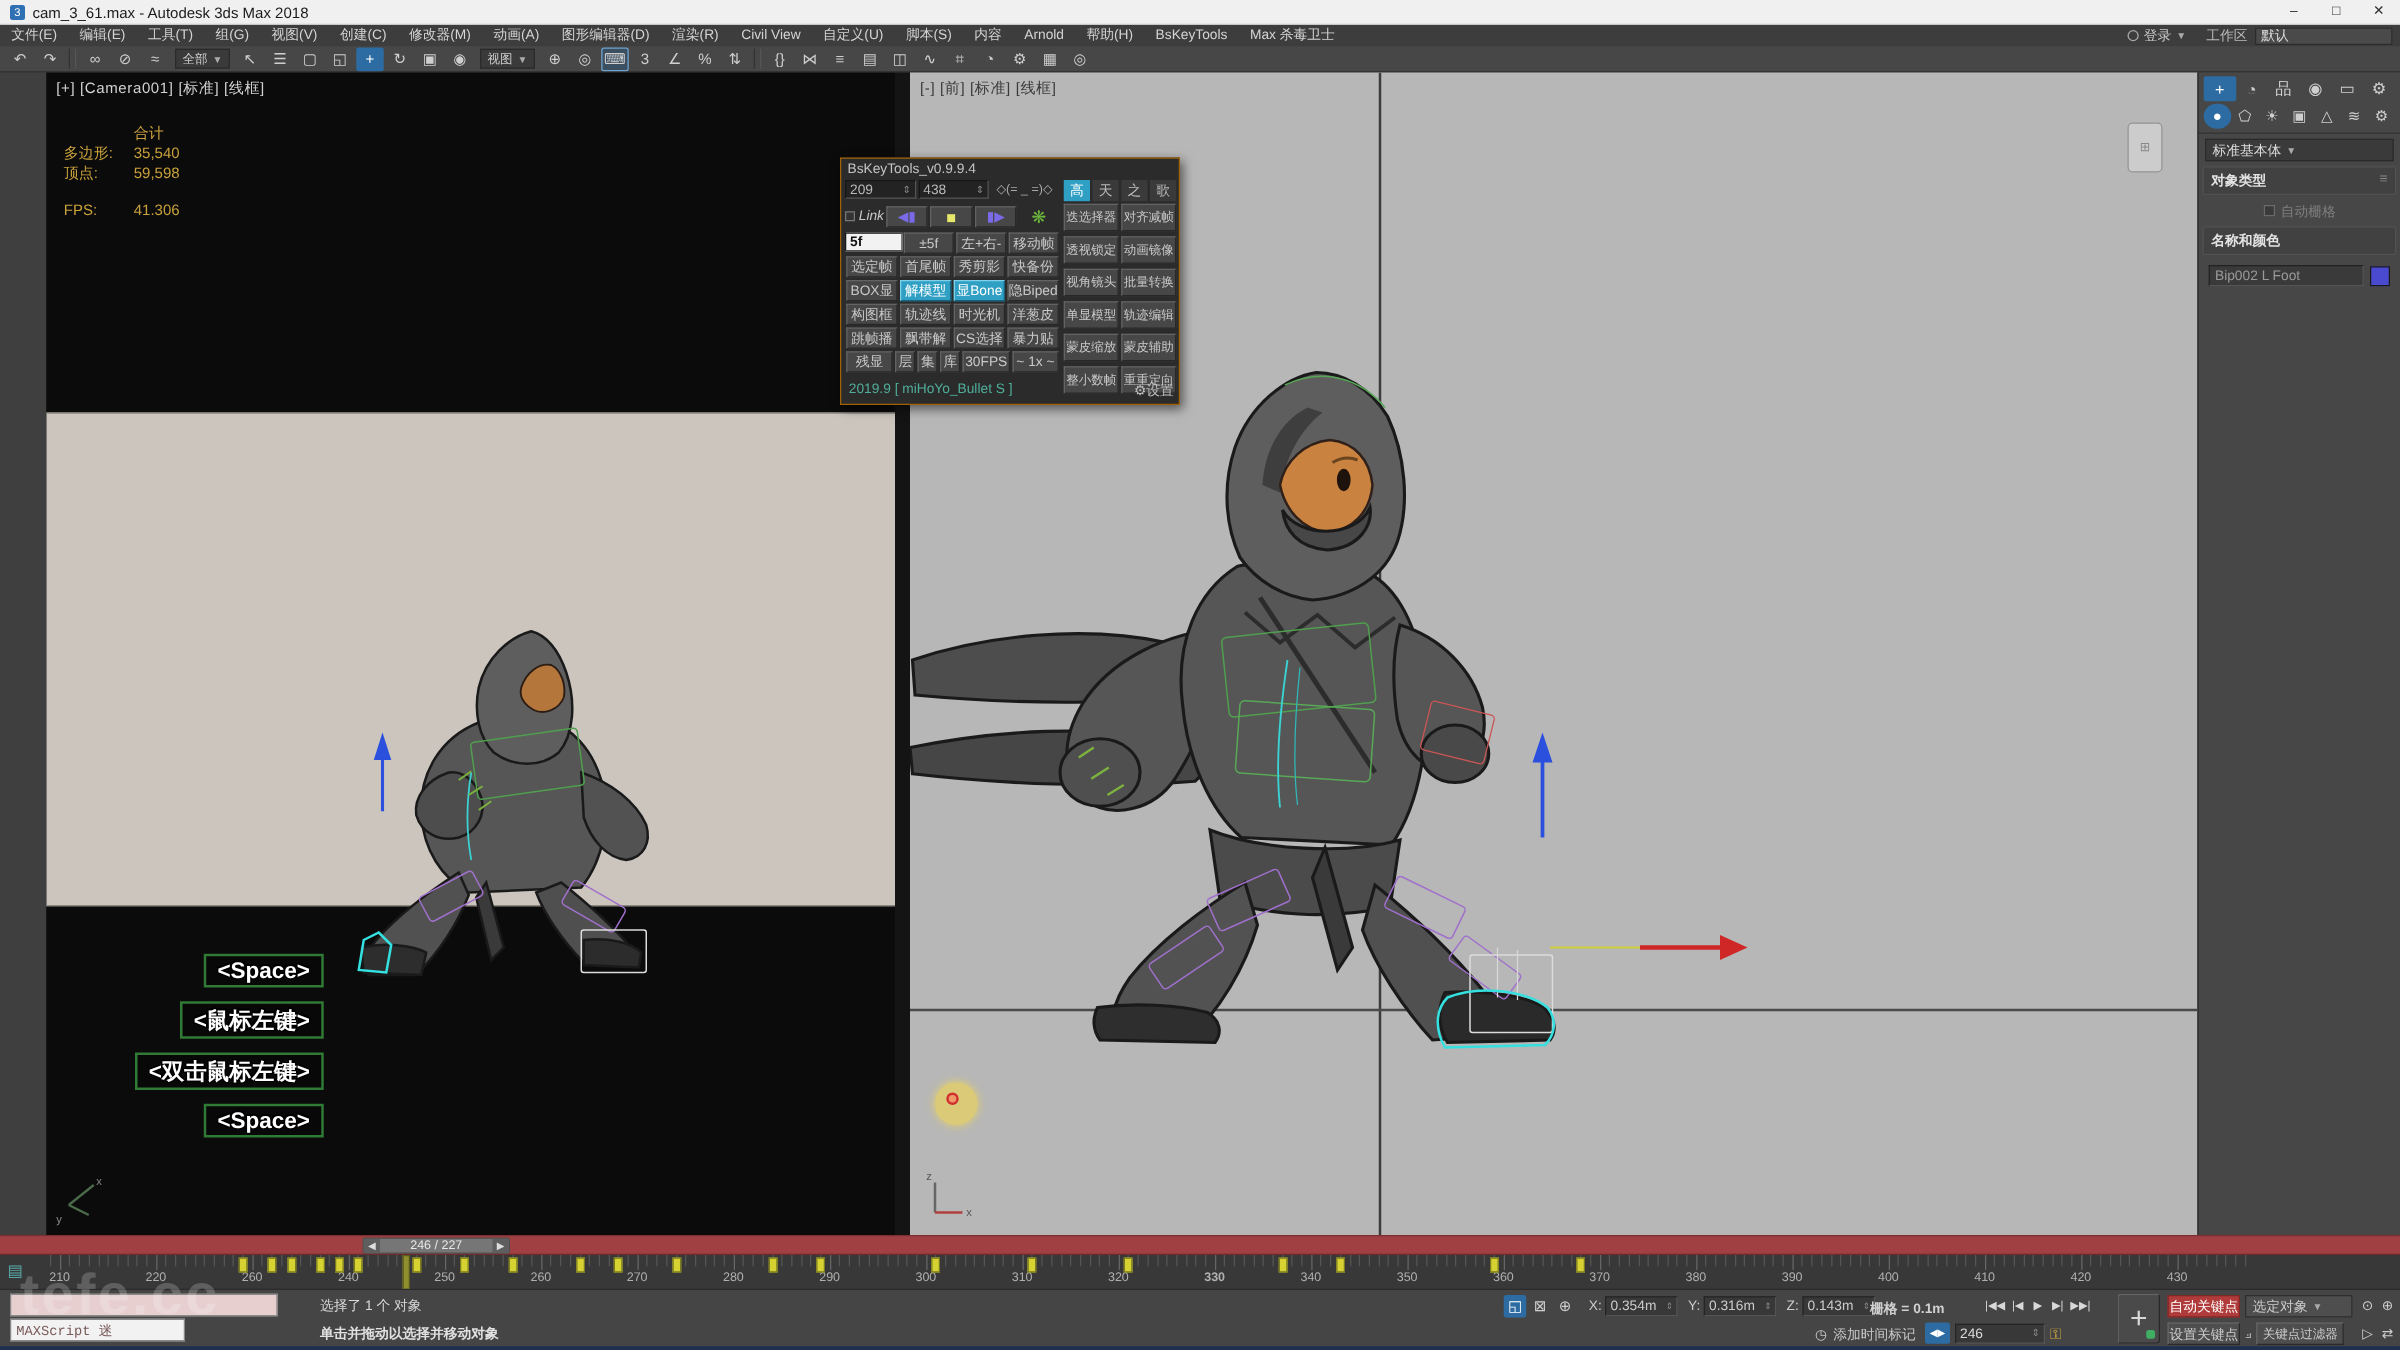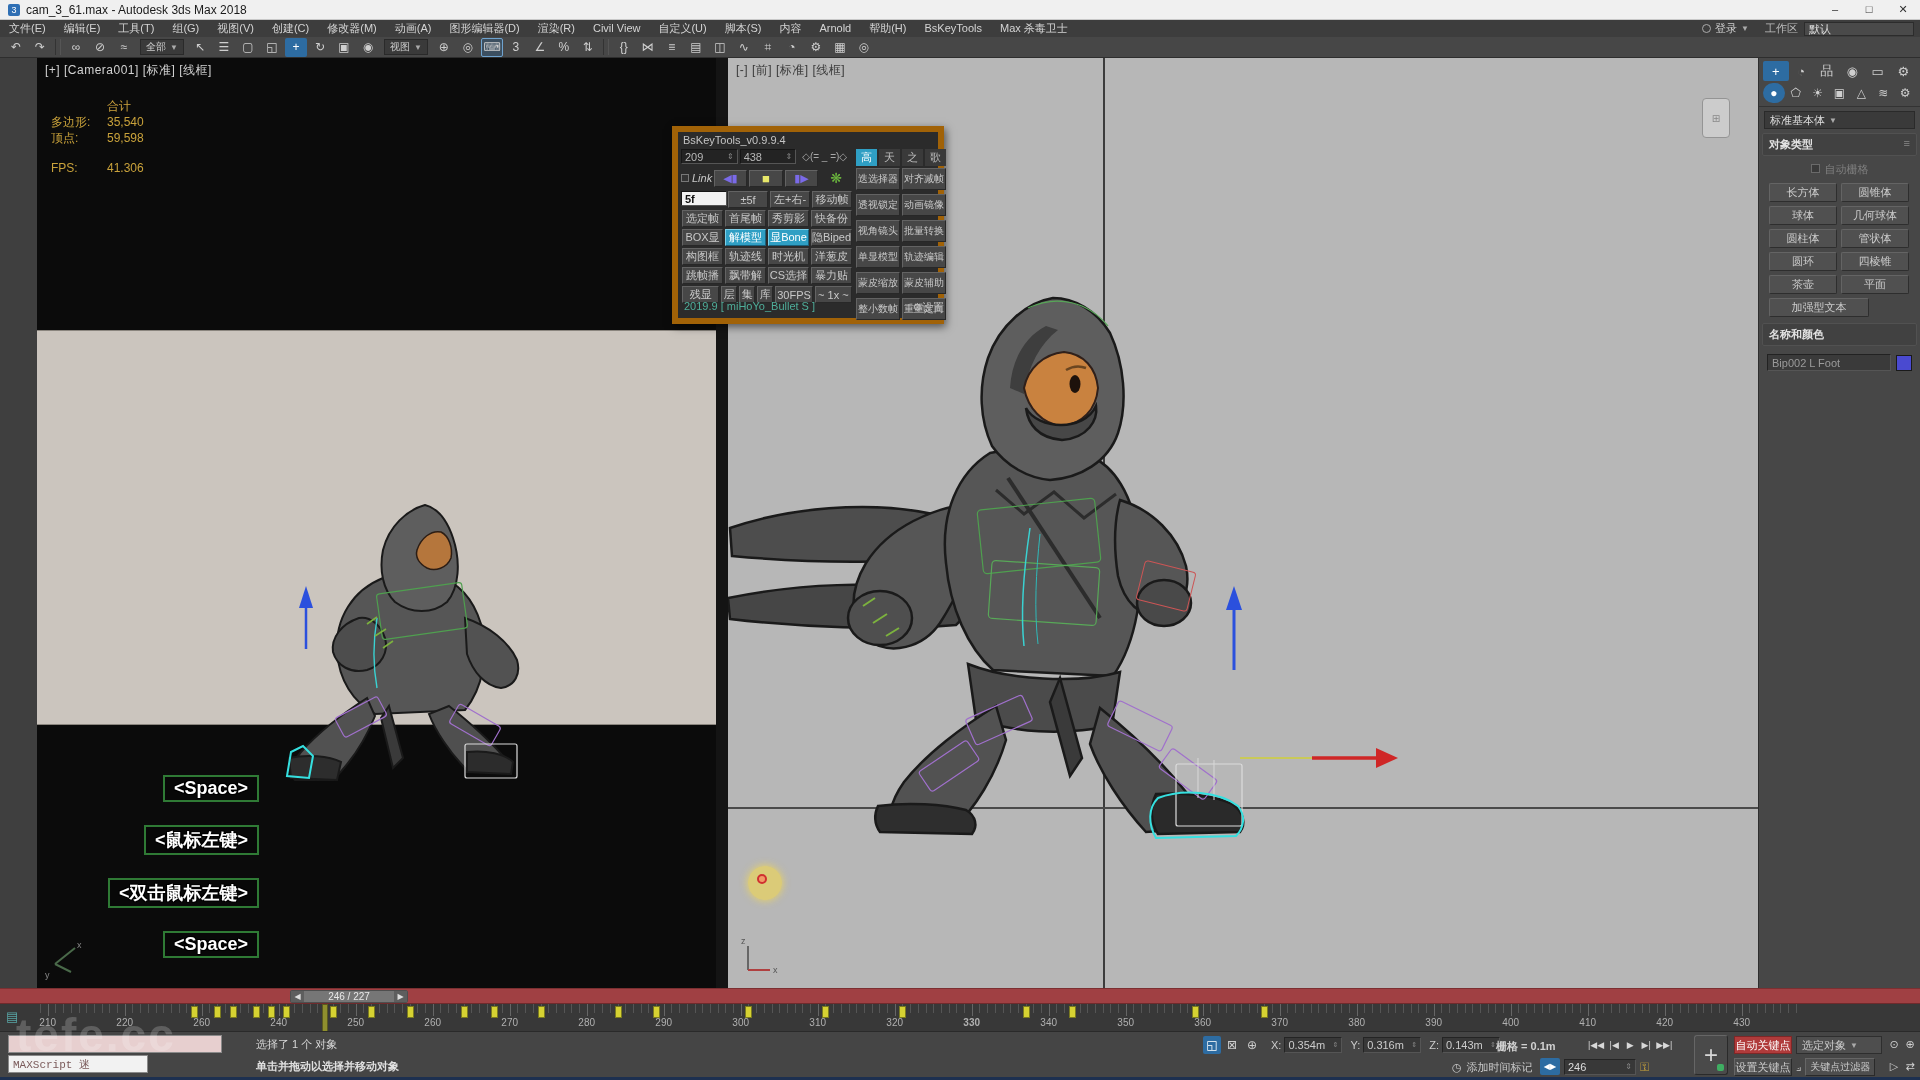--- a/index.html
+++ b/index.html
@@ -75,28 +75,28 @@
   #click-ind { position:absolute; left:20px; top:808px; width:34px; height:34px; border-radius:50%;
     background:rgba(250,220,70,0.55); box-shadow:0 0 8px rgba(250,220,70,0.8); }
   #click-ind .ring { position:absolute; left:9px; top:8px; width:10px; height:10px; border:2px solid #d03030;
     border-radius:50%; background:rgba(255,120,90,0.6); }
 
   
   #hints { position:absolute; left:0; top:705px; width:222px; display:flex; flex-direction:column;
     align-items:flex-end; }
   .hint { margin-bottom:11px; border:2px solid #2f7a35; background:rgba(8,8,8,0.55); color:#fff;
     font-size:18px; font-weight:bold; padding:1px 9px; white-space:nowrap;
-    text-shadow:1px 1px 0 #000,-1px -1px 0 #000,1px -1px 0 #000,-1px 1px 0 #000;margin-top:12px; }
+    text-shadow:1px 1px 0 #000,-1px -1px 0 #000,1px -1px 0 #000,-1px 1px 0 #000; }
 
   
   .tripod { position:absolute; font-size:9px; color:#666; }
 
   
   #bskey { left:672px; top:126px; width:272px; height:198px; background:#2b2b2b;
-    border:6px solid #a16207; box-shadow:2px 3px 8px rgba(0,0,0,0.55); font-size:11px; color:#c8c8c8; z-index:40; }
+    border:1px solid #a16207; box-shadow:2px 3px 8px rgba(0,0,0,0.55); font-size:11px; color:#c8c8c8; z-index:40; }
   #bskey-title { padding:2px 5px 1px; color:#c4c4c4; font-size:11px; }
   #bskey-left { position:absolute; left:3px; top:17px; width:172px; }
   #bskey-right { position:absolute; left:177px; top:17px; width:92px; }
   .bk-row { display:flex; margin-bottom:2px; }
   .bk-btn { flex:1; height:17px; margin:0 1px; background:#474747; border:1px solid;
     border-color:#636363 #282828 #282828 #636363; color:#c9c9c9; display:flex; align-items:center;
     justify-content:center; font-size:11px; white-space:nowrap; overflow:hidden; }
   .bk-btn.on { background:#2f9fc4; color:#fff; border-color:#7fd0e8 #19607c #19607c #7fd0e8; }
   .bk-field { background:#232323; border:1px solid; border-color:#161616 #555 #555 #161616;
     color:#b8b8b8; height:15px; display:flex; align-items:center; padding:0 3px; }
@@ -564,33 +564,20 @@
       <span>标准基本体</span>
       <span class="dd-arrow">▼</span>
     </div>
     <div class="rollout">
       <span>对象类型</span>
       <span class="burger">≡</span>
     </div>
     <div id="autogrid">
       <span class="cb"></span><span>自动栅格</span>
     </div>
-    <div id="obj-buttons">
-        <div class="obj-btn">长方体</div>
-        <div class="obj-btn">圆锥体</div>
-        <div class="obj-btn">球体</div>
-        <div class="obj-btn">几何球体</div>
-        <div class="obj-btn">圆柱体</div>
-        <div class="obj-btn">管状体</div>
-        <div class="obj-btn">圆环</div>
-        <div class="obj-btn">四棱锥</div>
-        <div class="obj-btn">茶壶</div>
-        <div class="obj-btn">平面</div>
-        <div class="obj-btn wide">加强型文本</div>
-      </div>
     <div class="rollout">
       <span>名称和颜色</span>
     </div>
     <div id="name-row">
       <div id="name-field">Bip002 L Foot</div>
       <div id="color-swatch"></div>
     </div>
   </div>
 
   <div id="timeslider" class="abs">

